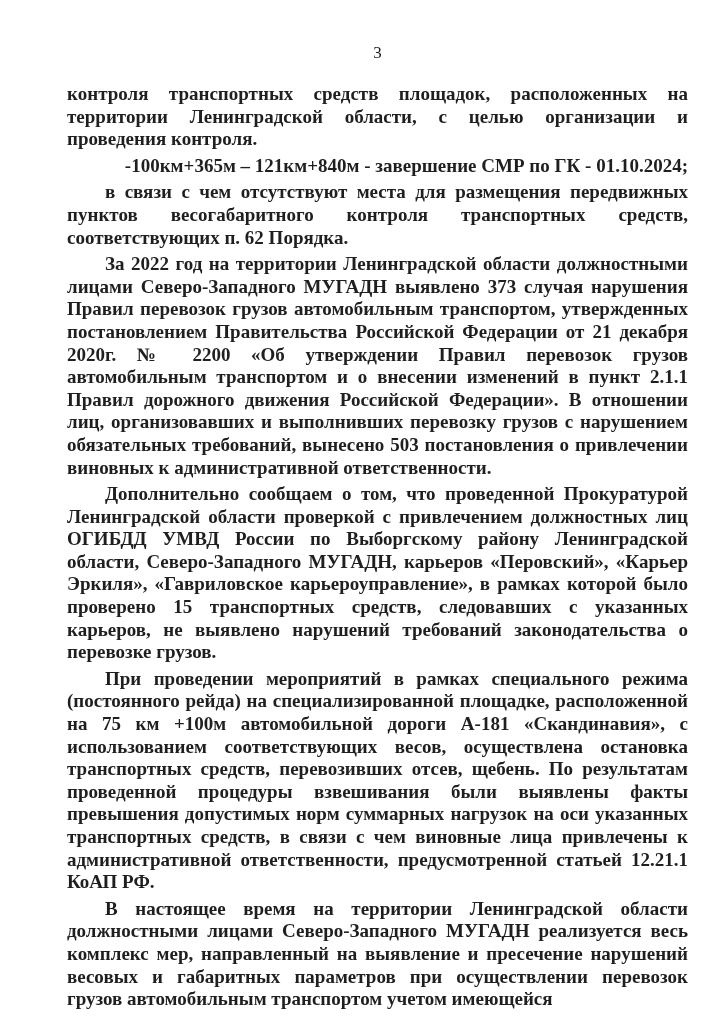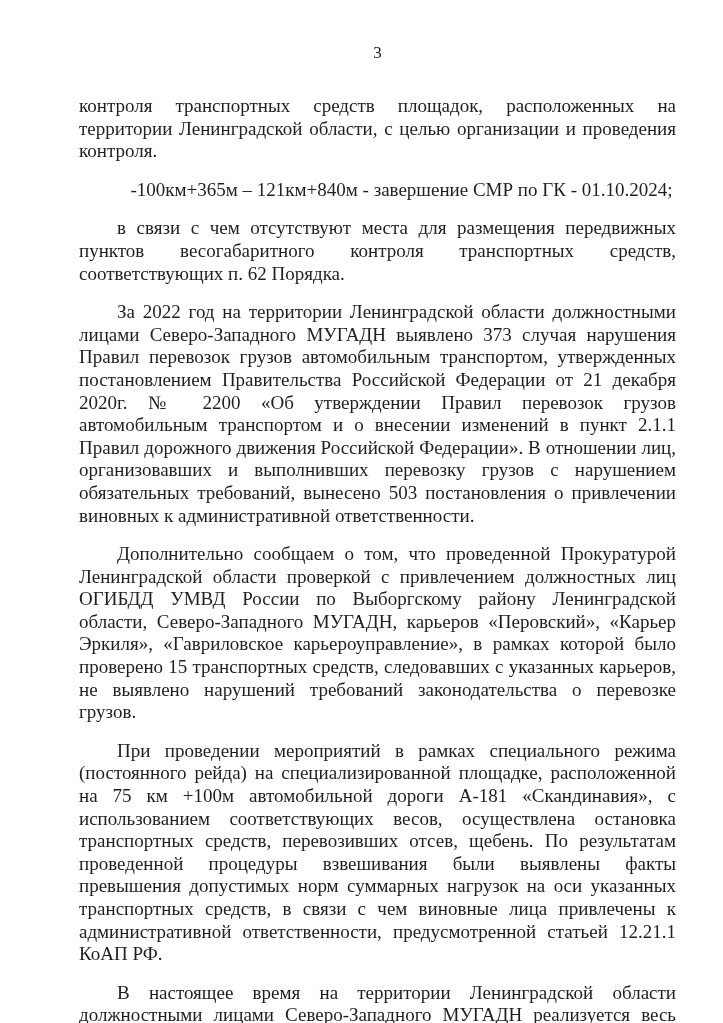--- a/index.html
+++ b/index.html
@@ -29,33 +29,34 @@
     font-size: 17px;
     line-height: 18px;
   }
   .body-text {
     position: absolute;
     top: 79px;
     left: 63px;
     width: 629px;
   }
   .body-text p {
-    margin: 16px;
+    margin: 4px;
     padding: 0;
     font-size: 19px;
     line-height: 22.6px;
     text-align: justify;
     text-indent: 38px;
+    font-weight: bold;
   }
   .body-text p.no-indent {
     text-indent: 0;
   }
   .body-text p.list-line {
     text-indent: 48px;
-    text-align: center;
+    text-align: right;
   }
 </style>
 </head>
 <body>
 
 <div class="page">
   <div class="pagenum">3</div>
   <div class="body-text">
       <p class="no-indent">контроля транспортных средств площадок, расположенных на территории Ленинградской области, с целью организации и проведения контроля.</p>
       <p class="list-line">-100км+365м – 121км+840м - завершение СМР по ГК - 01.10.2024;</p>

